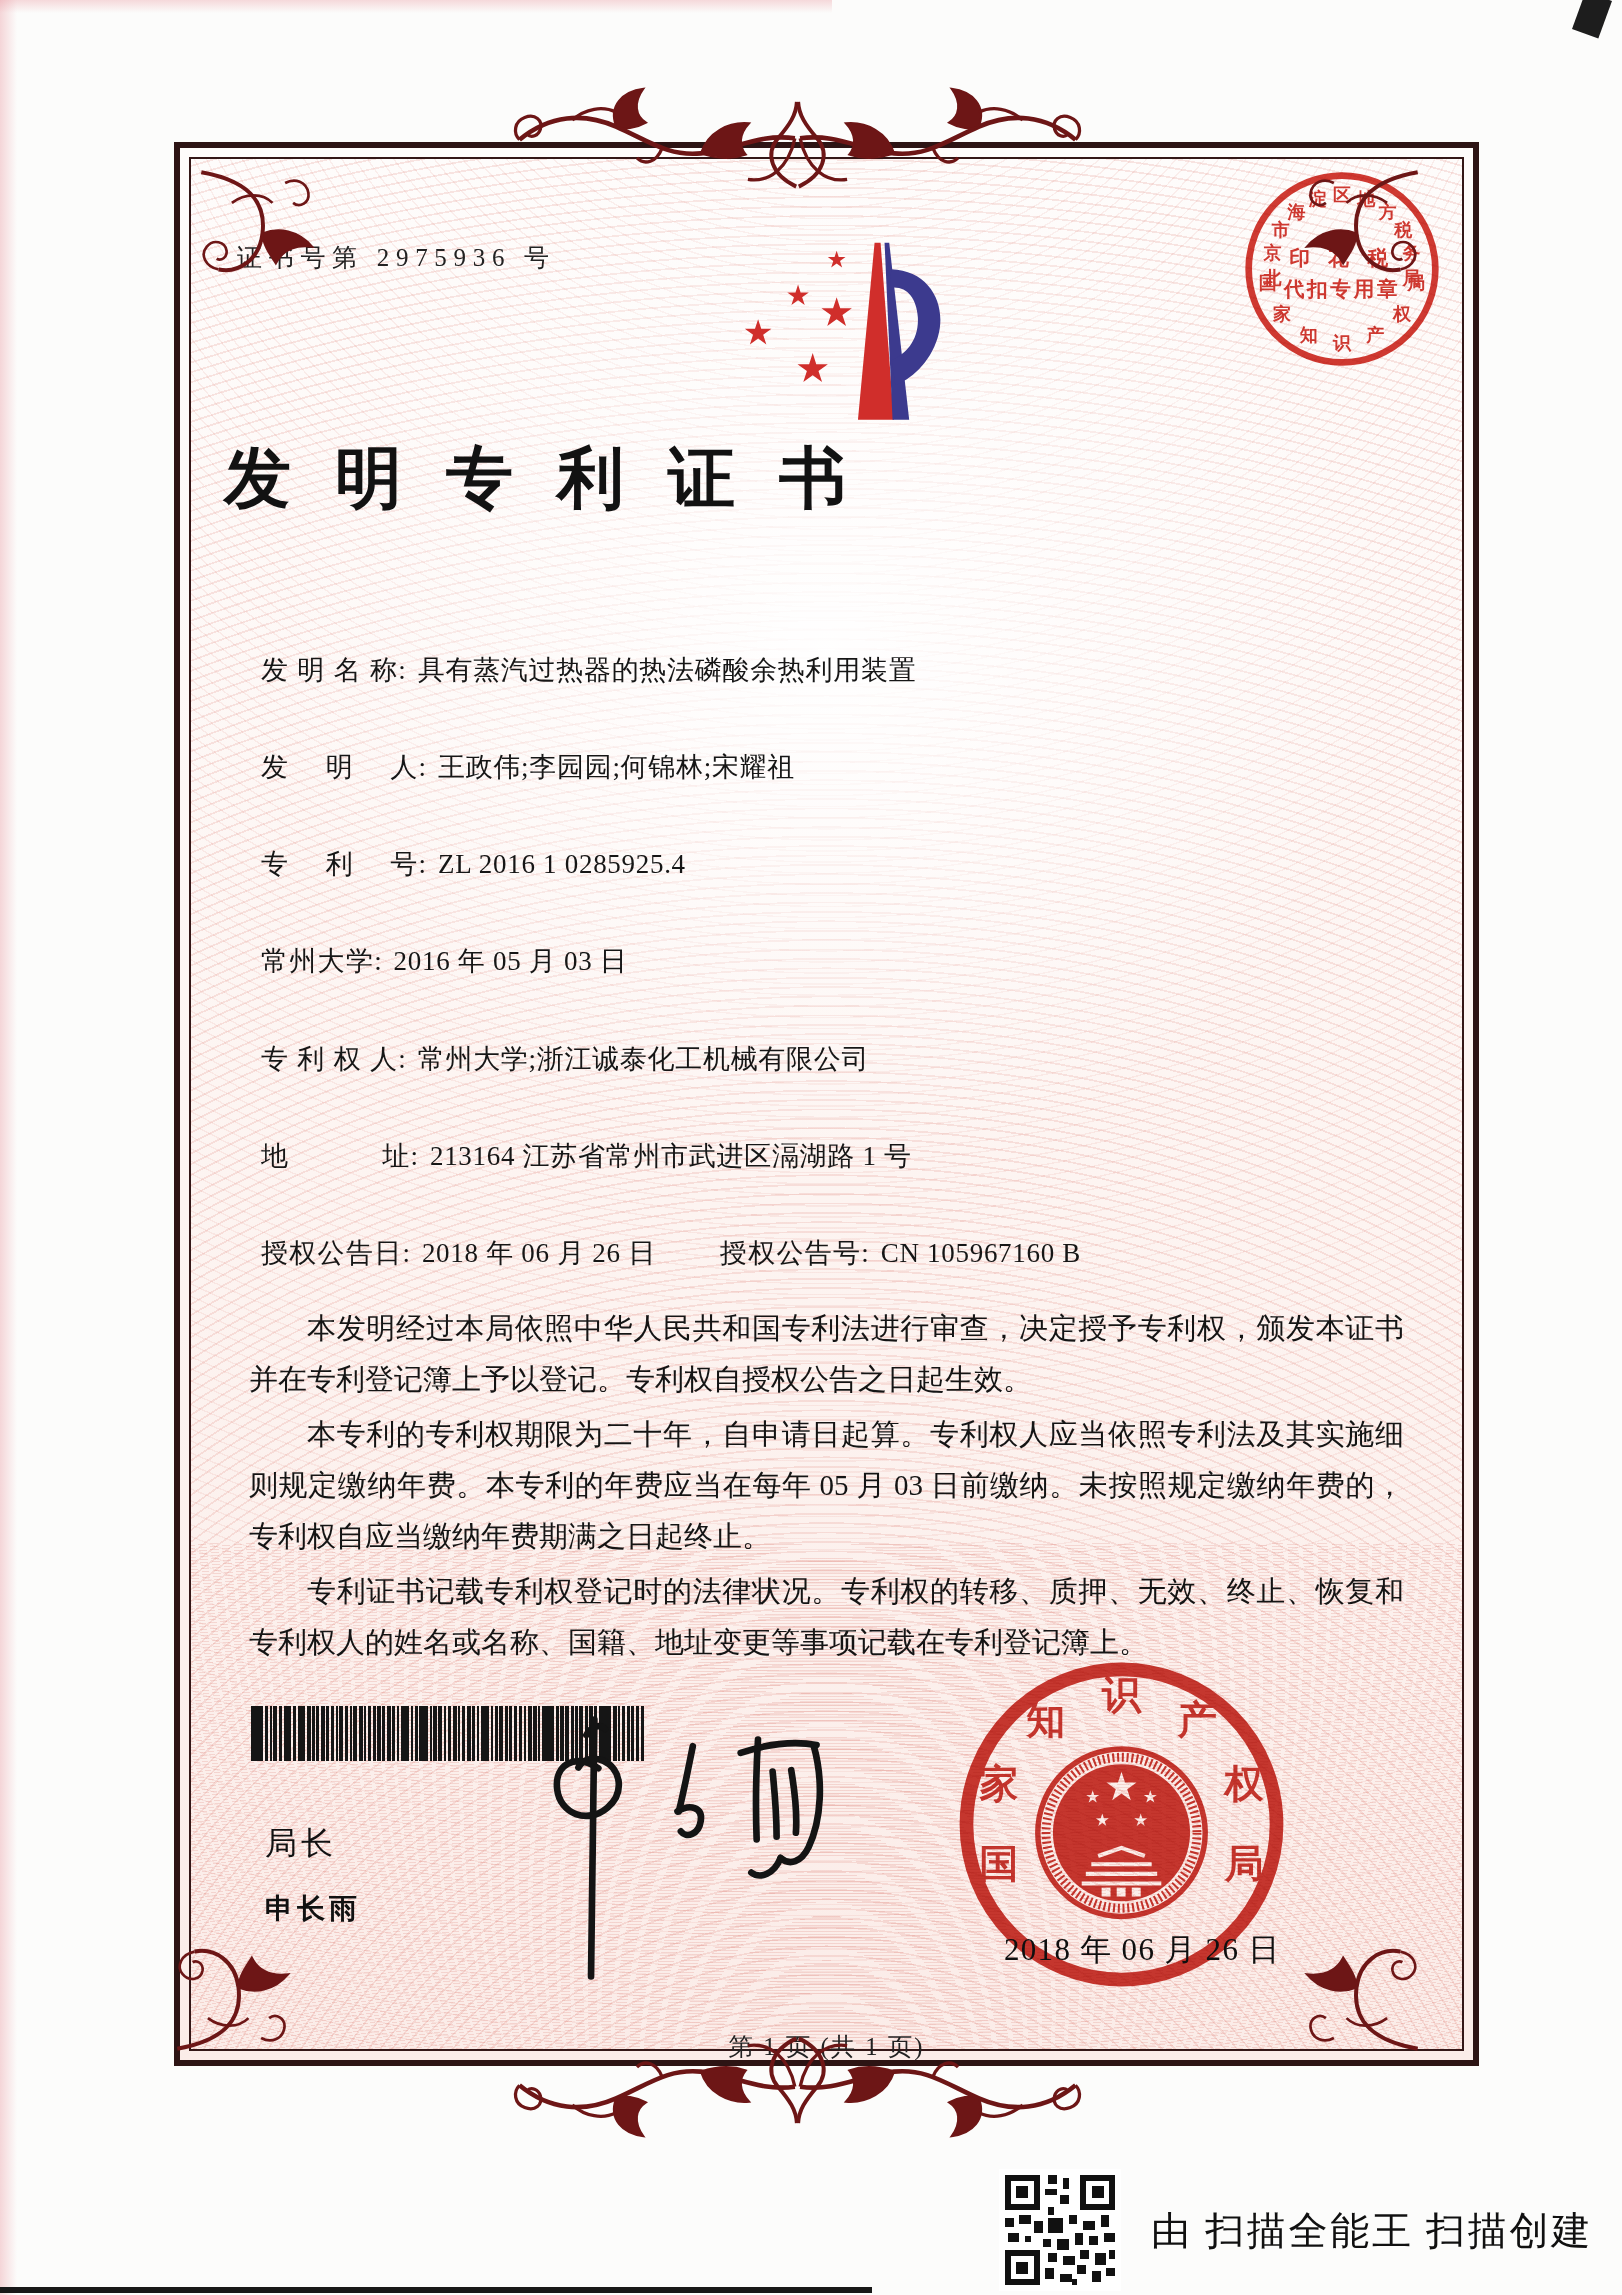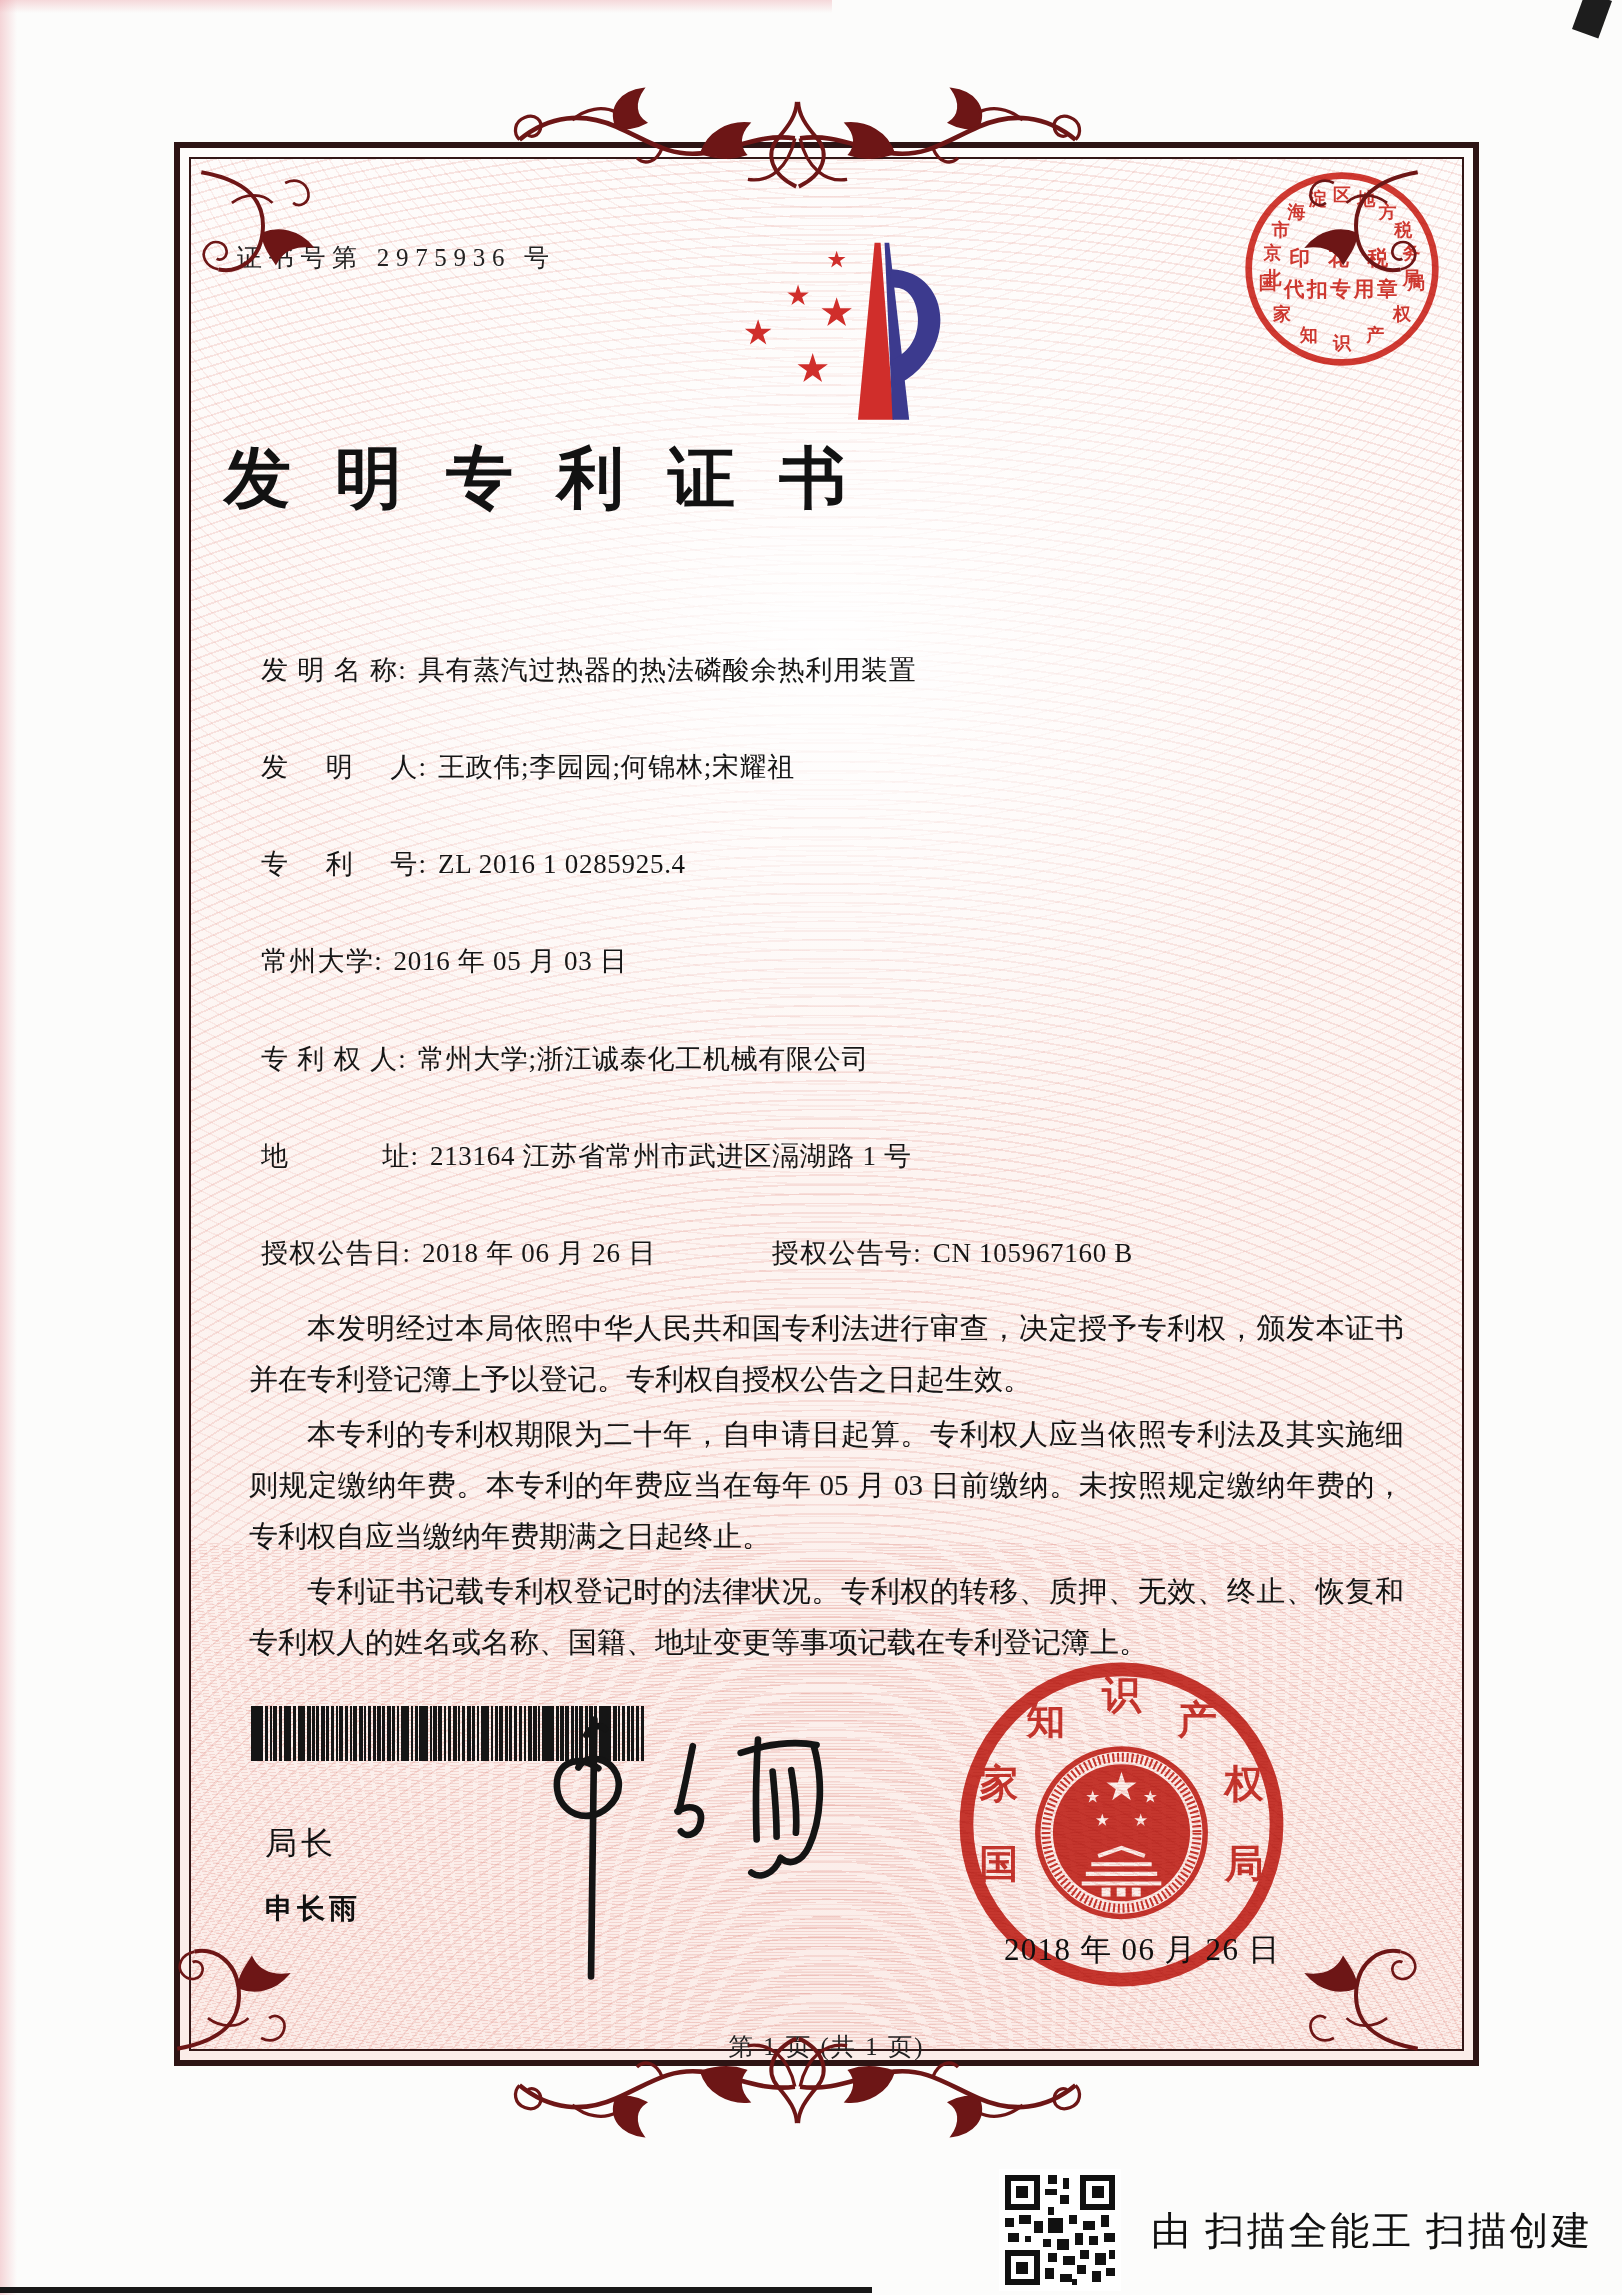--- a/index.html
+++ b/index.html
@@ -58,21 +58,21 @@
   .cert-title{
     position:absolute;left:0;right:0;top:285px;text-align:left;
     font-size:67px;font-weight:600;letter-spacing:44px;text-indent:44px;color:#121212;
   }
 
   
   .fields{position:absolute;left:81px;top:504px;width:1171px;}
   .field-row{position:absolute;left:0;display:flex;align-items:baseline;font-size:27px;color:#161616;}
   .field-label{white-space:pre;letter-spacing:1.3px;}
   .field-value{margin-left:10.6px;letter-spacing:0.7px;white-space:pre;text-align:center;}
-  .grant-col2{margin-left:116px;display:flex;align-items:baseline;}
+  .grant-col2{margin-left:64px;display:flex;align-items:baseline;}
 
   
   .paragraphs{
     position:absolute;left:65px;top:1151px;width:1163px;
     font-size:29px;line-height:51px;text-align:justify;color:#141414;
   }
   .paragraphs p{margin:4px;text-indent:2em;}
 
   
   .barcode{

